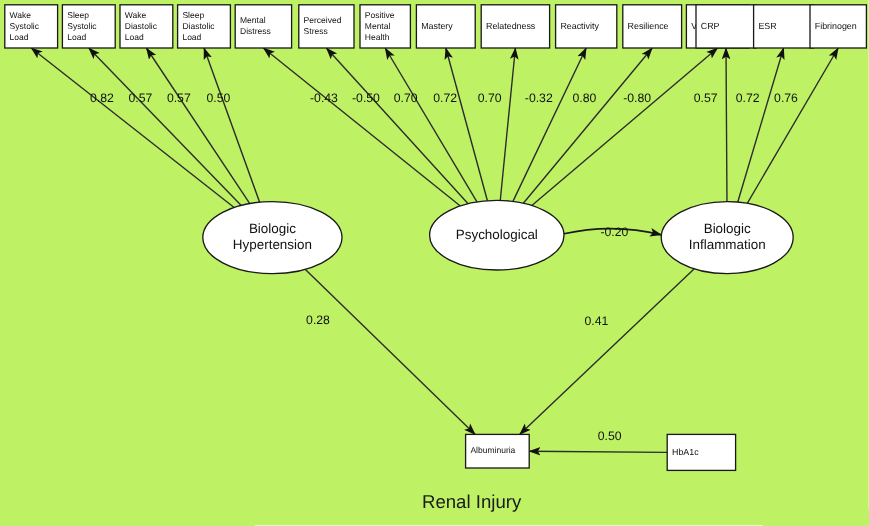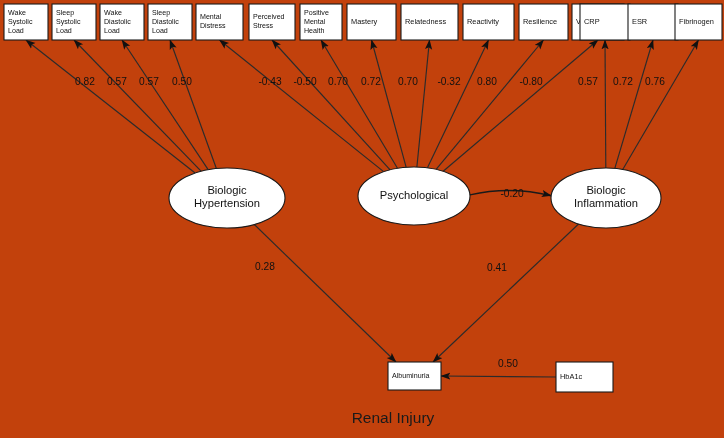--- a/index.html
+++ b/index.html
@@ -4,21 +4,21 @@
 <style>
   html, body {
     margin: 0;
     padding: 0;
     background: #ffffff;
   }
   #canvas {
     position: relative;
     width: 724px;
     height: 438px;
-    background: #c2410c;
+    background: #bef264;
     font-family: "Liberation Sans", sans-serif;
     overflow: hidden;
   }
   svg#diagram {
     position: absolute;
     top: 0;
     left: 0;
     width: 724px;
     height: 438px;
   }

